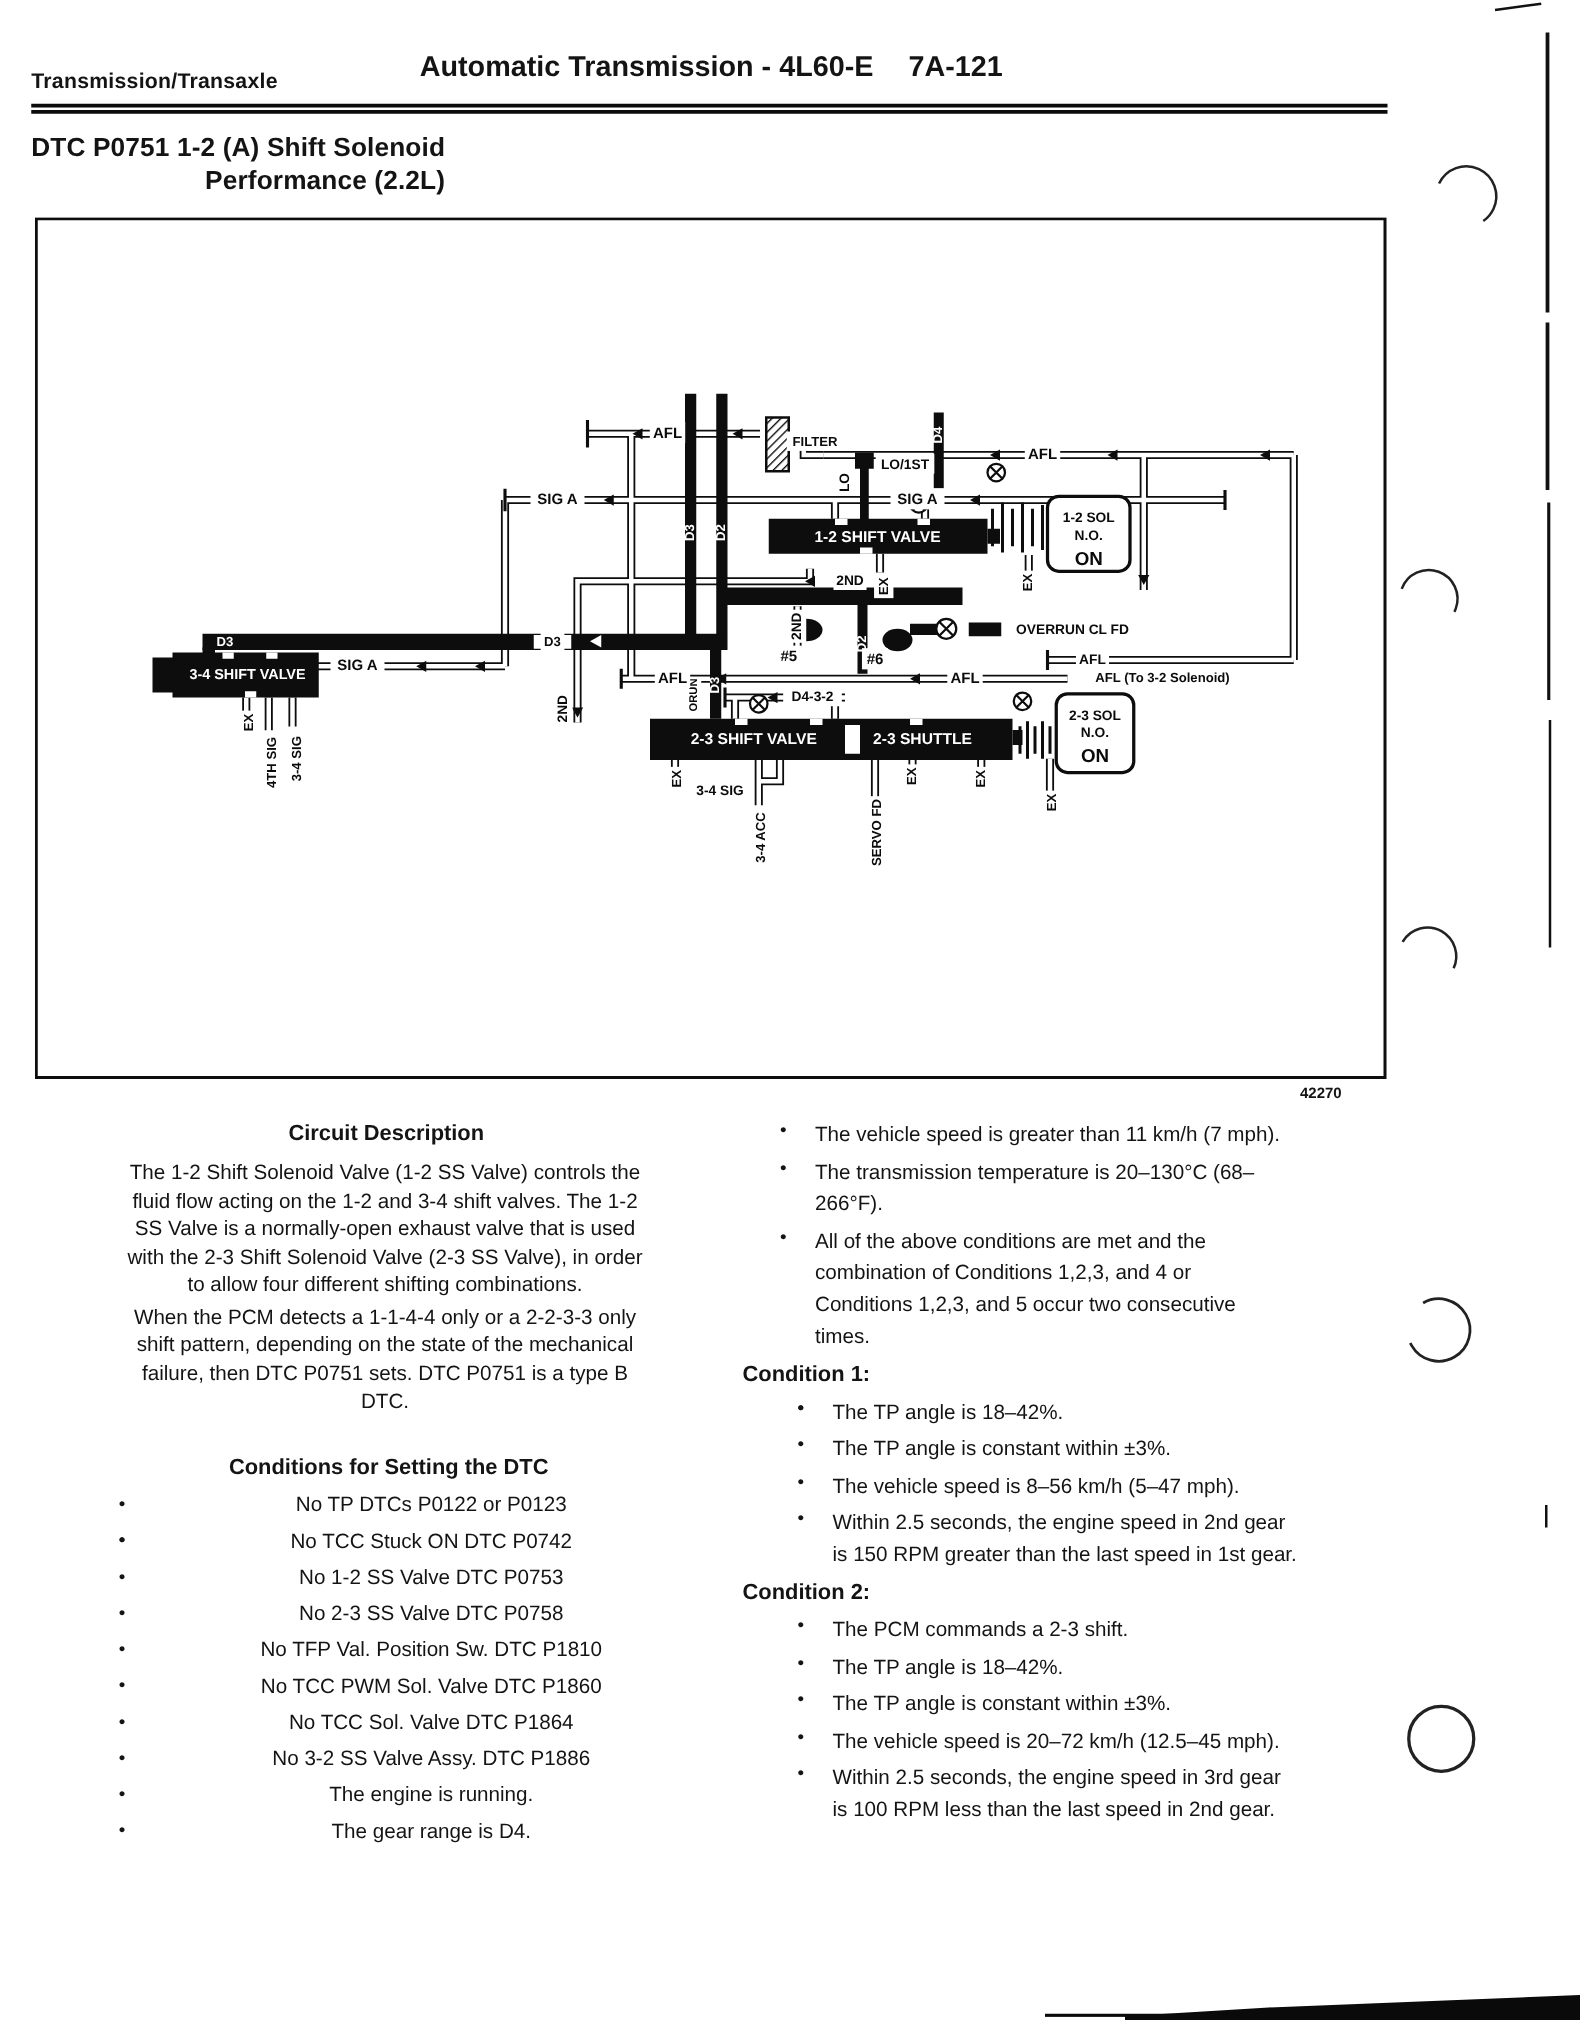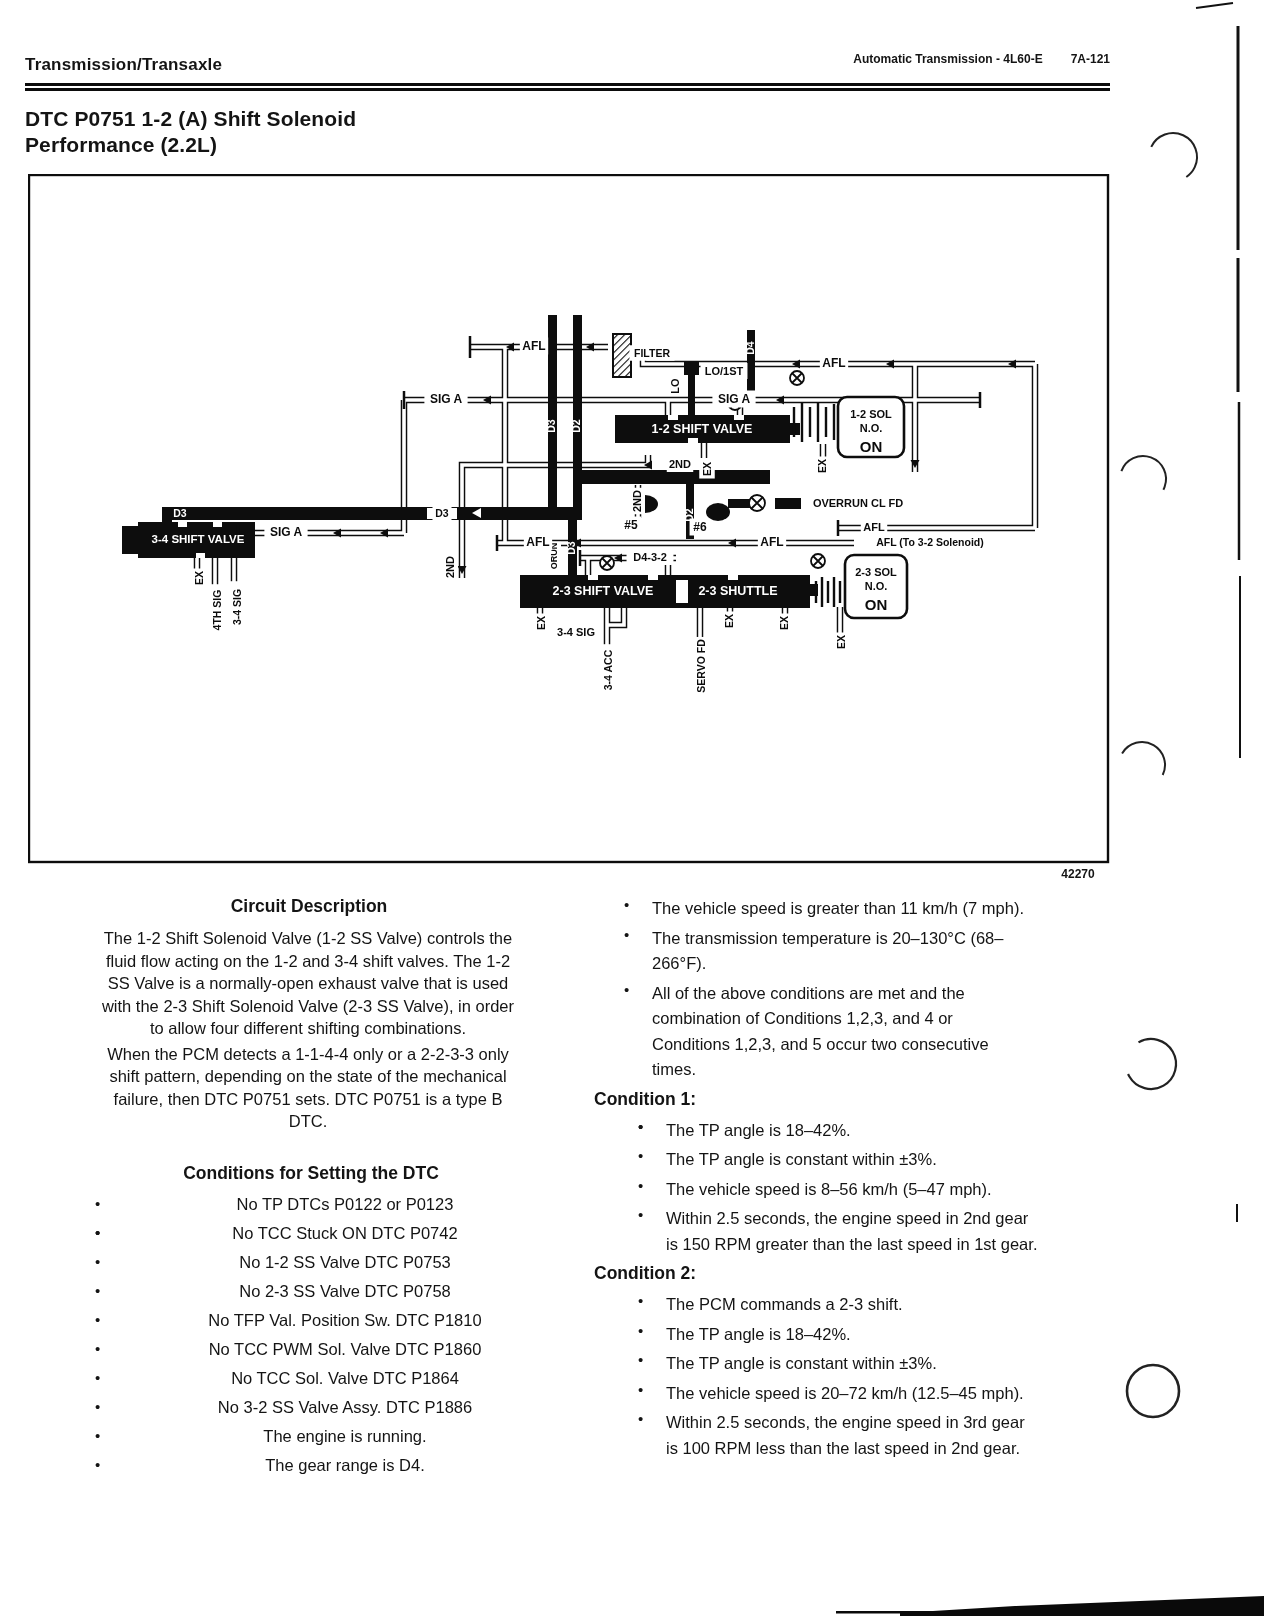--- a/index.html
+++ b/index.html
@@ -1,24 +1,24 @@
 <!DOCTYPE html>
 <html><head>
 <meta charset="utf-8">
 <style>
   html,body{margin:0;padding:0;background:#fff;}
   body{width:1264px;height:1616px;position:relative;font-family:"Liberation Sans",sans-serif;color:#141414;overflow:hidden;}
   .abs{position:absolute;}
   .hdr-left{left:25px;top:55px;font-size:17px;font-weight:700;letter-spacing:.2px;}
-  .hdr-right{left:0;top:52px;width:1110px;text-align:right;font-size:12px;font-weight:700;}
+  .hdr-right{left:0;top:40px;width:1110px;text-align:center;font-size:23px;font-weight:700;}
   .hdr-right span{margin-left:28px;}
   .rule1{left:25px;top:83px;width:1085px;height:2.5px;background:#0b0b0b;}
   .rule2{left:25px;top:88px;width:1085px;height:3px;background:#0b0b0b;}
-  .title{left:25px;top:106px;font-size:21px;font-weight:700;line-height:26px;letter-spacing:.1px;}
-  .figno{left:1040px;top:867px;width:76px;font-size:12px;font-weight:700;text-align:center;}
+  .title{left:25px;top:106px;font-size:21px;font-weight:700;line-height:26px;letter-spacing:.1px;text-align:right;}
+  .figno{left:1040px;top:867px;width:76px;font-size:12px;font-weight:700;text-align:left;}
   .lcol{left:48px;top:896px;width:520px;text-align:center;}
   .rcol{left:594px;top:896px;width:545px;}
   .h3{font-size:17.5px;font-weight:700;margin:0 0 10px 2px;}
   .h3.sect2{margin-top:30px;margin-left:6px;}
   .para{font-size:16.5px;line-height:22.5px;white-space:pre-line;margin:0 0 3px 0;}
   .lcol .li{position:relative;padding-left:74px;margin-bottom:8px;font-size:16.5px;line-height:21px;}
   .lcol .blt{position:absolute;left:47px;top:-1px;font-size:15px;}
   .rcol .li{position:relative;margin-bottom:4px;font-size:16.5px;}
   .rcol .litext{white-space:pre-line;line-height:25.5px;}
   .rcol .top .li{padding-left:58px;}

